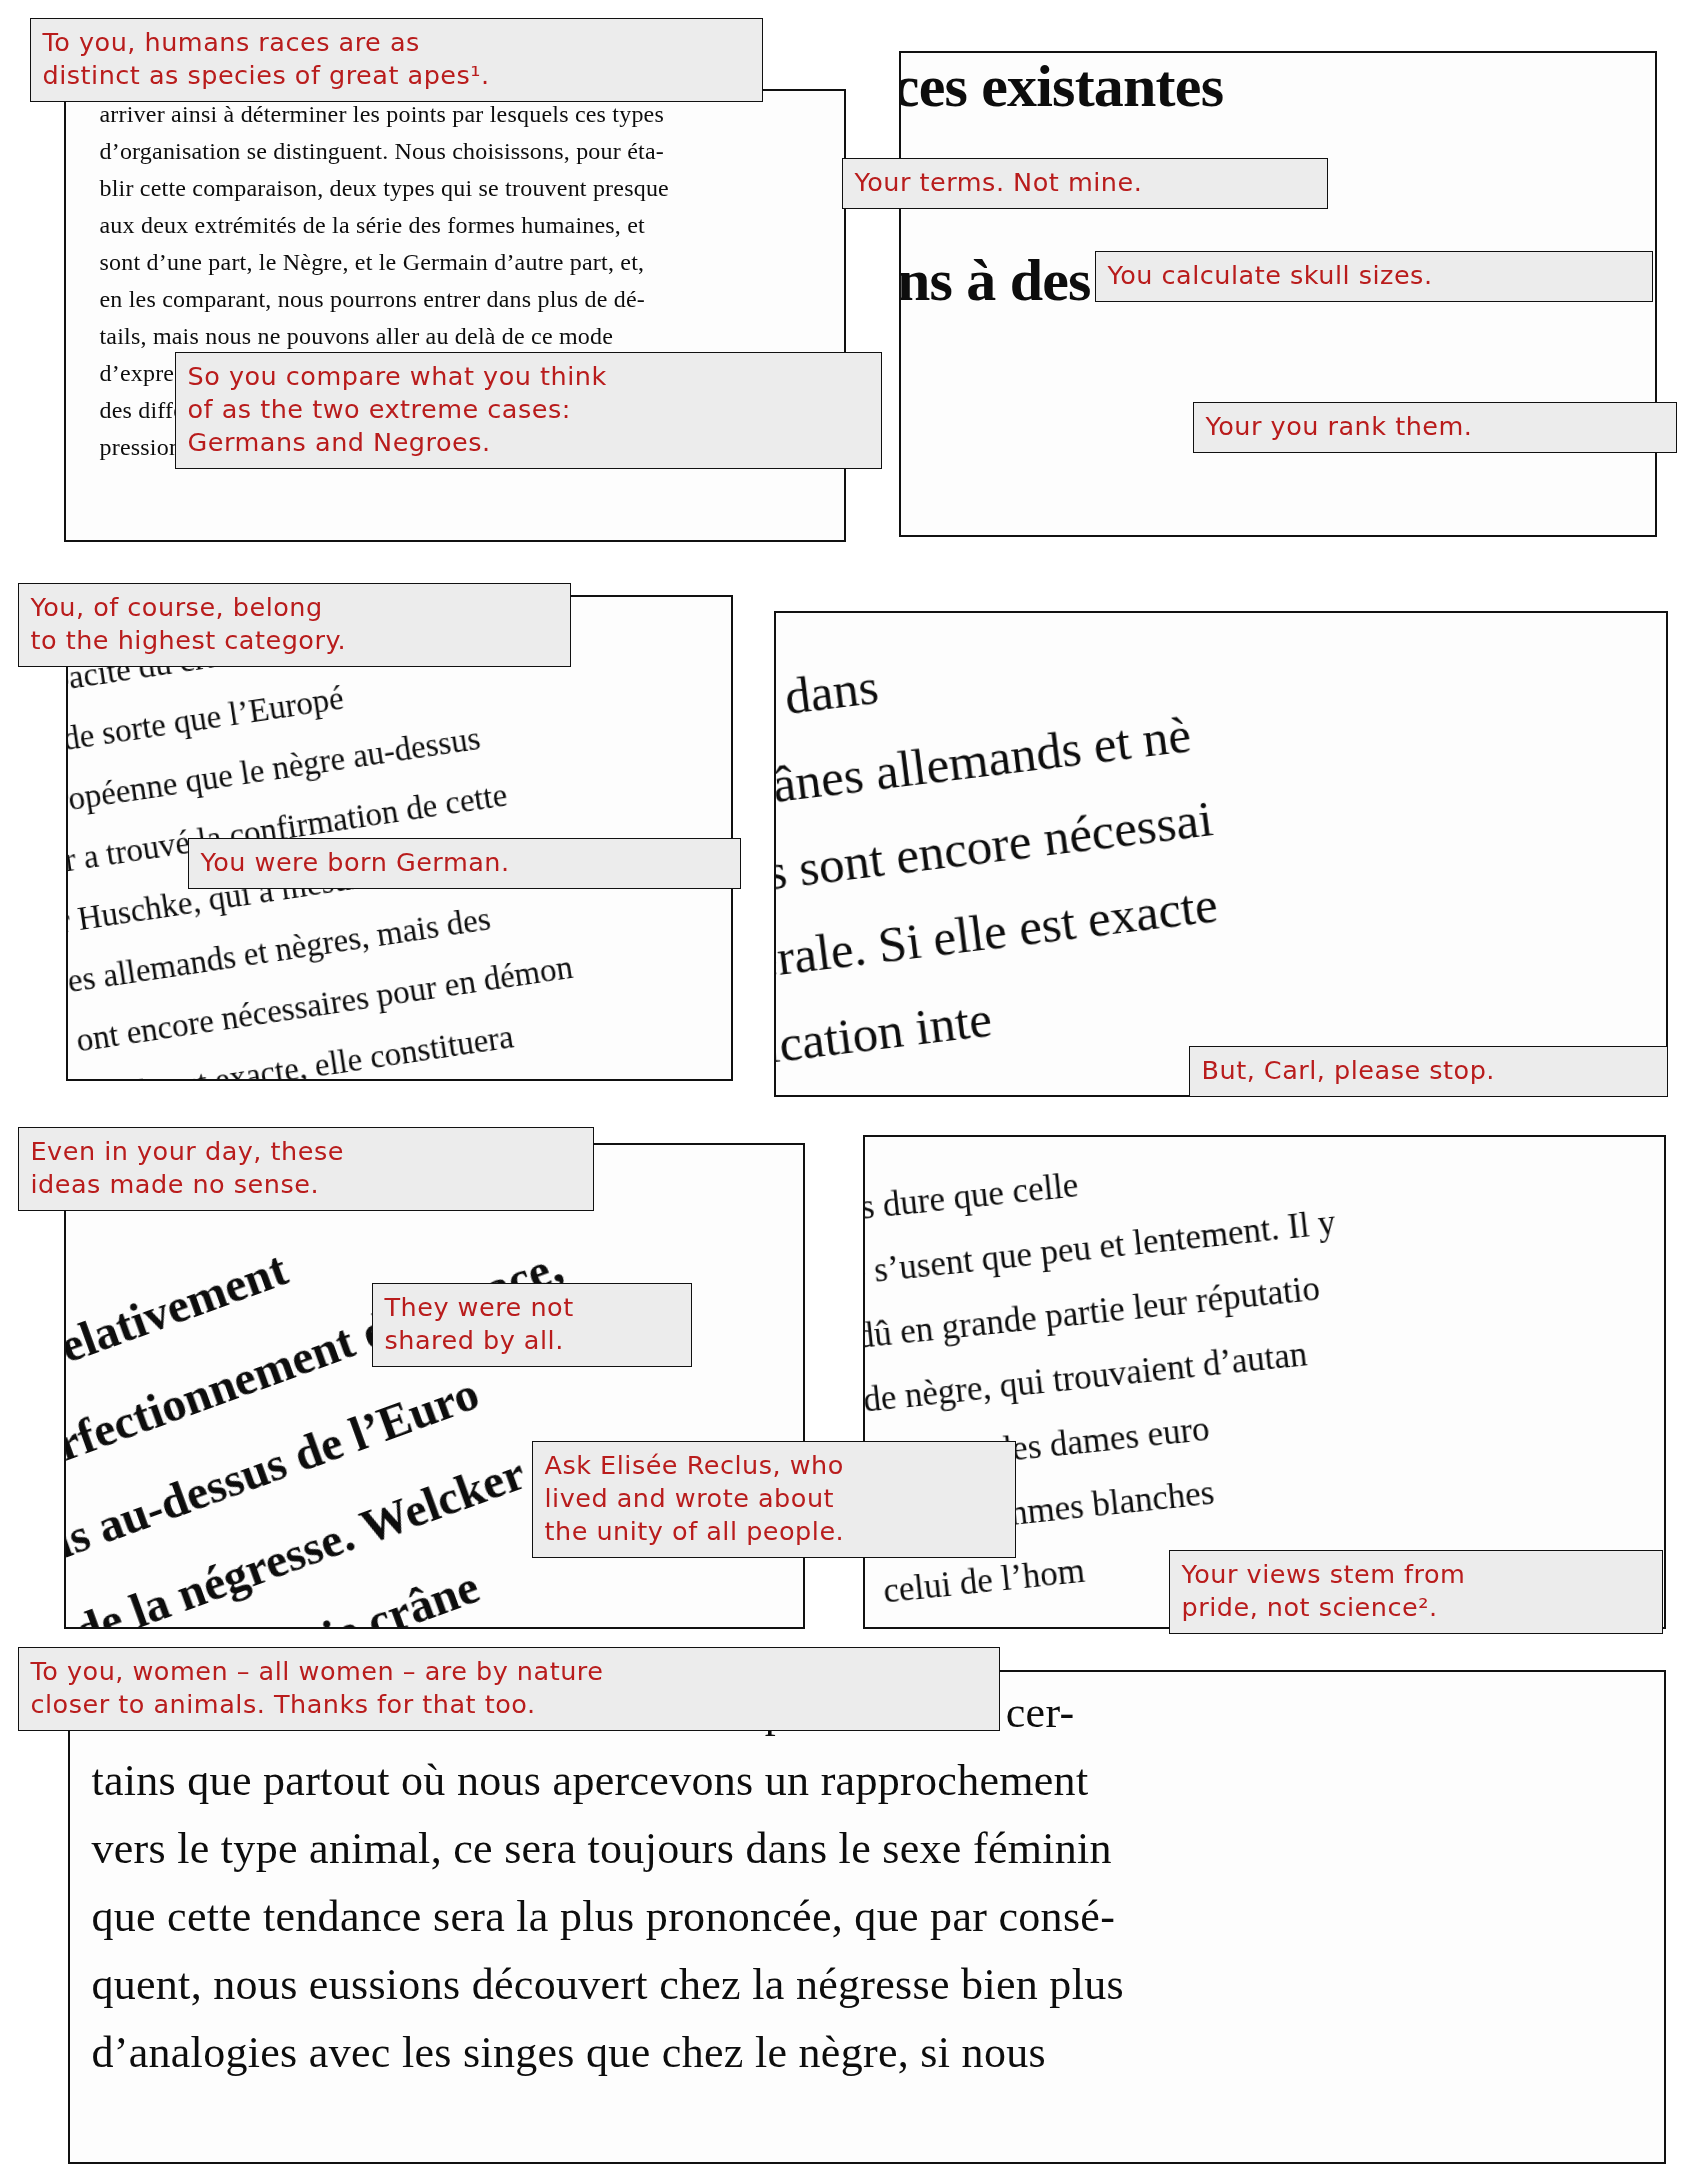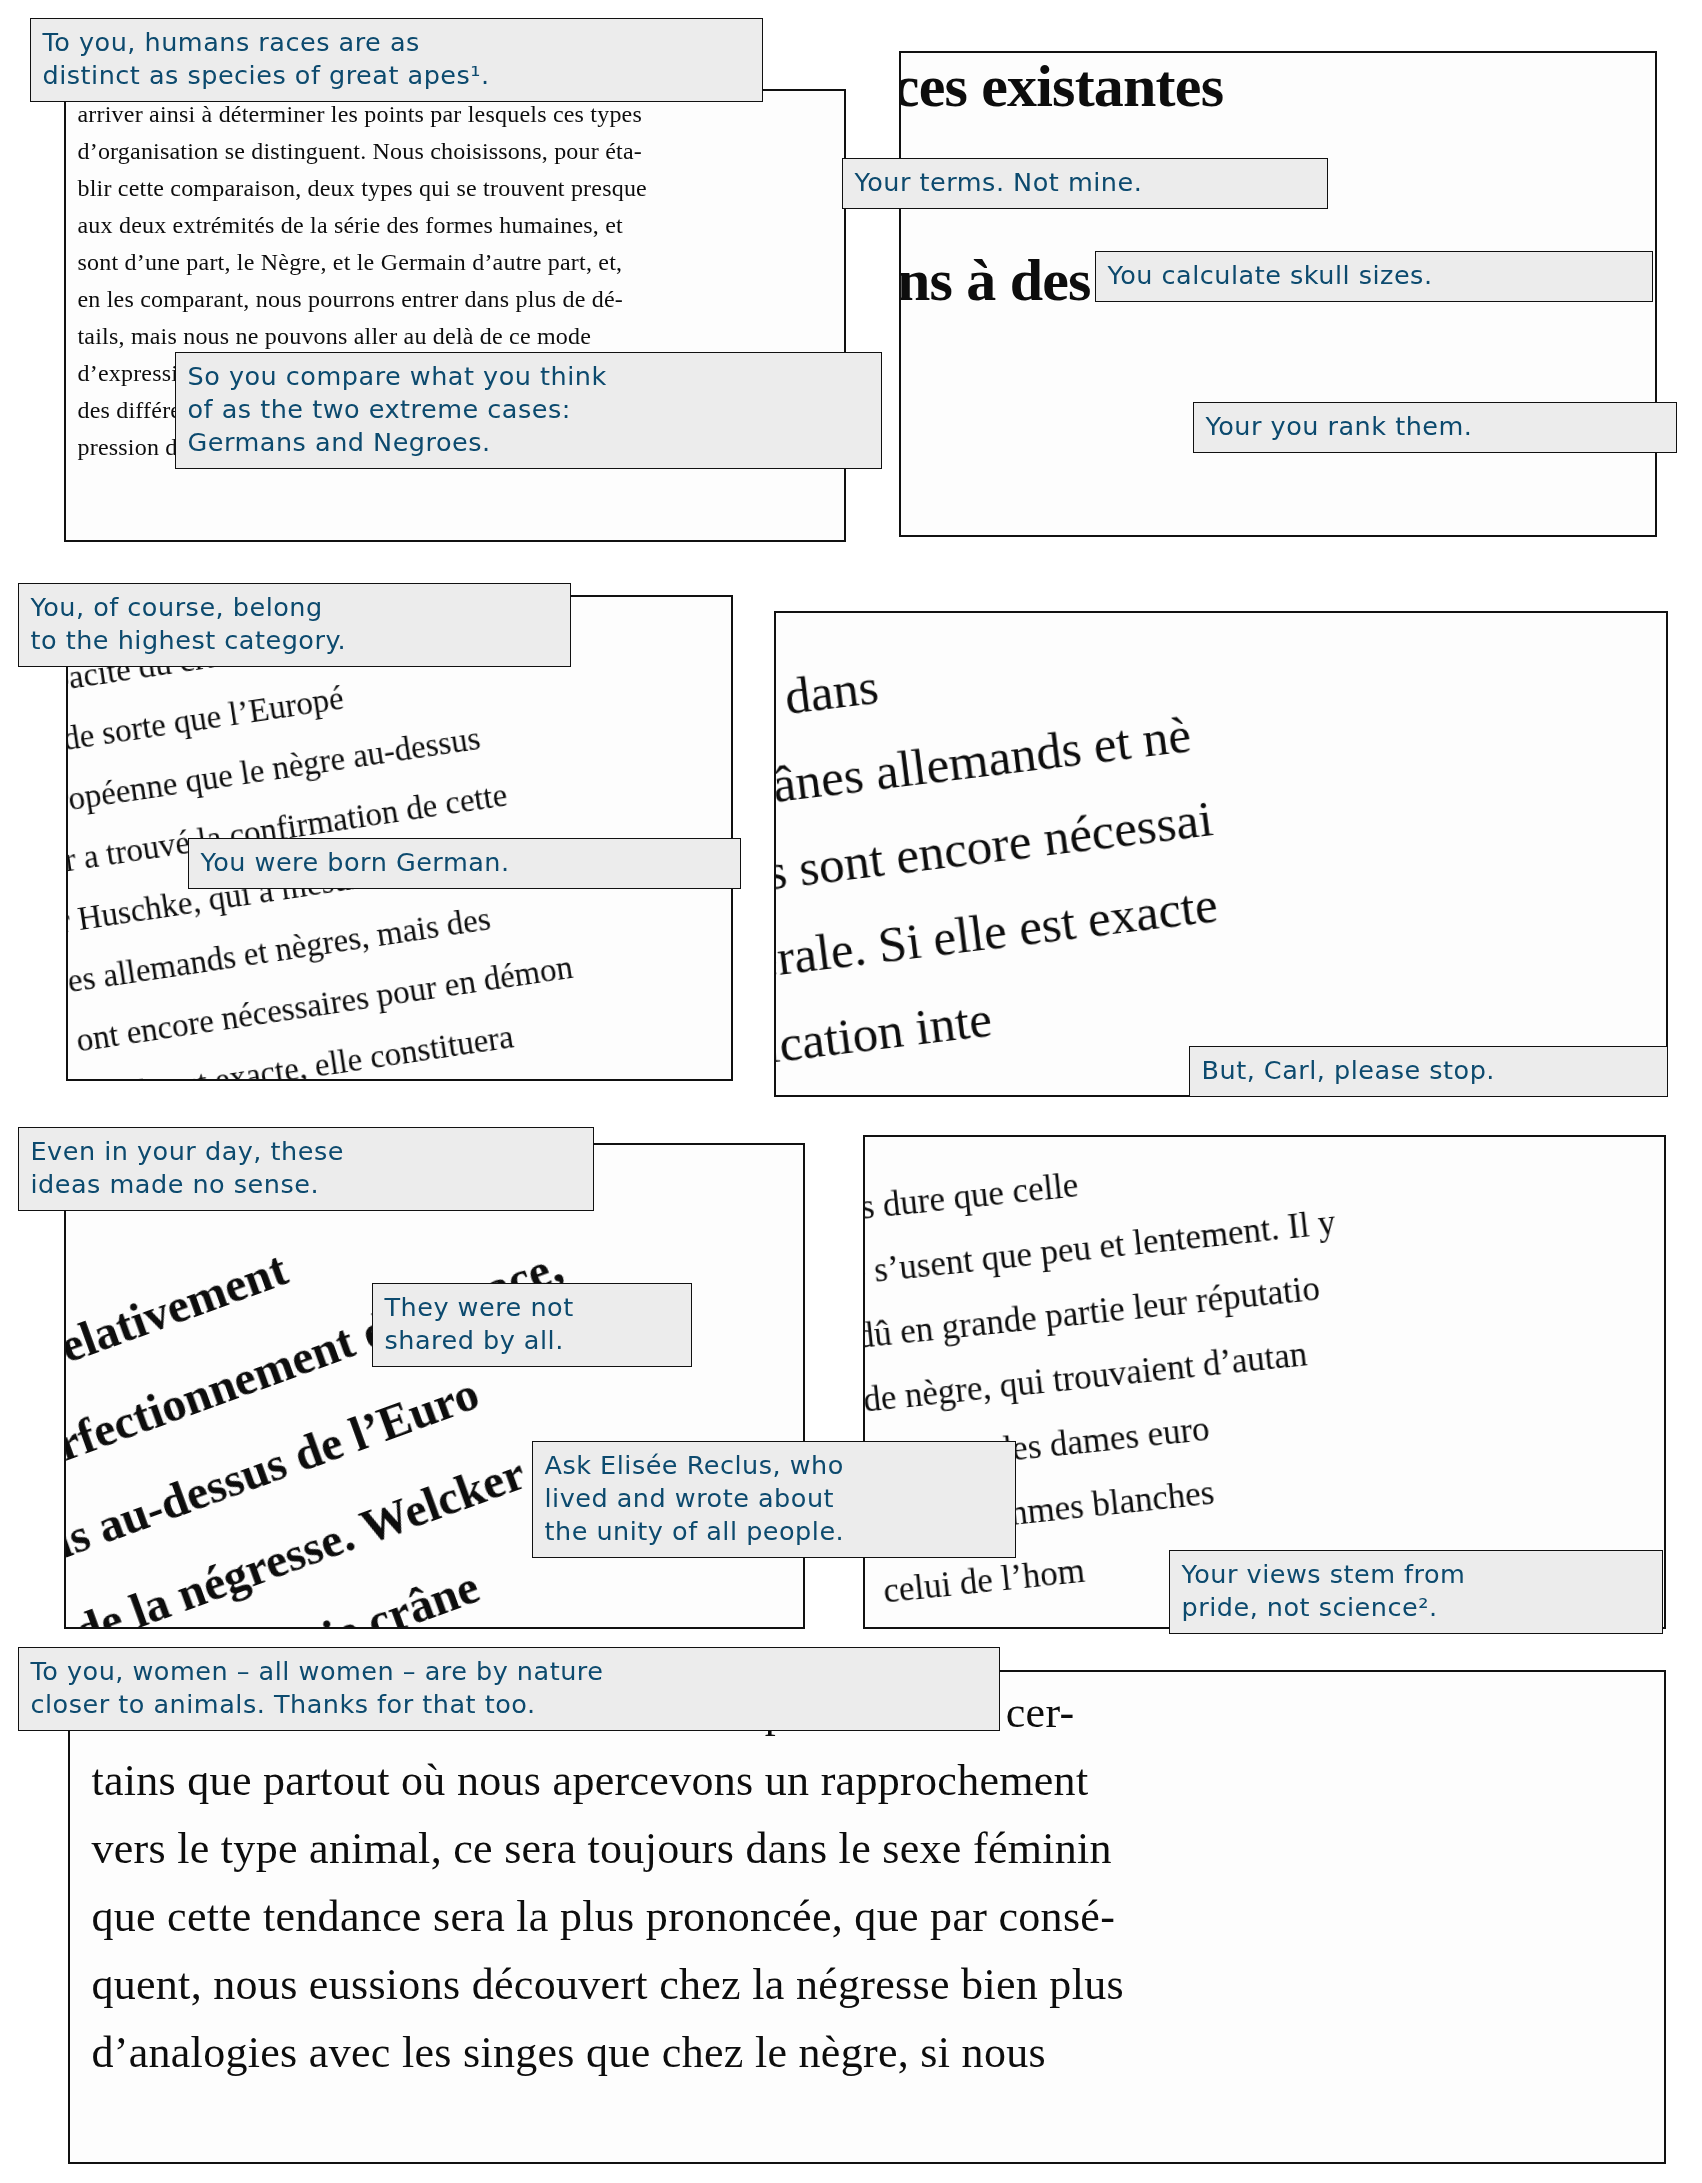--- a/index.html
+++ b/index.html
@@ -34,21 +34,21 @@
     left: 0; top: 0;
     white-space: nowrap;
   }
   .serif {
     font-family: "Liberation Serif", "DejaVu Serif", serif;
     color: #0d0d0d;
   }
 
   
   .p1 { left: 64px; top: 89px; width: 782px; height: 453px; }
-  .p1 .inner { padding: 5px 11.5px; }
+  .p1 .inner { padding: 5px 11.5px; margin-left: 22px; }
   .p1 .line {
     font-size: 24px;
     line-height: 37px;
     letter-spacing: 0.2px;
     white-space: nowrap;
   }
 
   
   .p2 { left: 899px; top: 51px; width: 758px; height: 486px; }
   .p2 .inner { padding: 0; }
@@ -134,21 +134,21 @@
     white-space: nowrap;
     letter-spacing: 0.3px;
   }
   .p7 .l1 { text-indent: 568px; }
 
   
   .note {
     position: absolute;
     background: #ececec;
     border: 1.6px solid #111;
-    color: #0c4a6e;
+    color: #b91c1c;
     font-family: "DejaVu Sans", sans-serif;
     font-size: 25.5px;
     line-height: 33px;
     padding: 7.4px 11.5px 9px 11.5px;
     box-sizing: border-box;
     white-space: pre-line;
     letter-spacing: 0.5px;
   }
 </style>
 </head>

